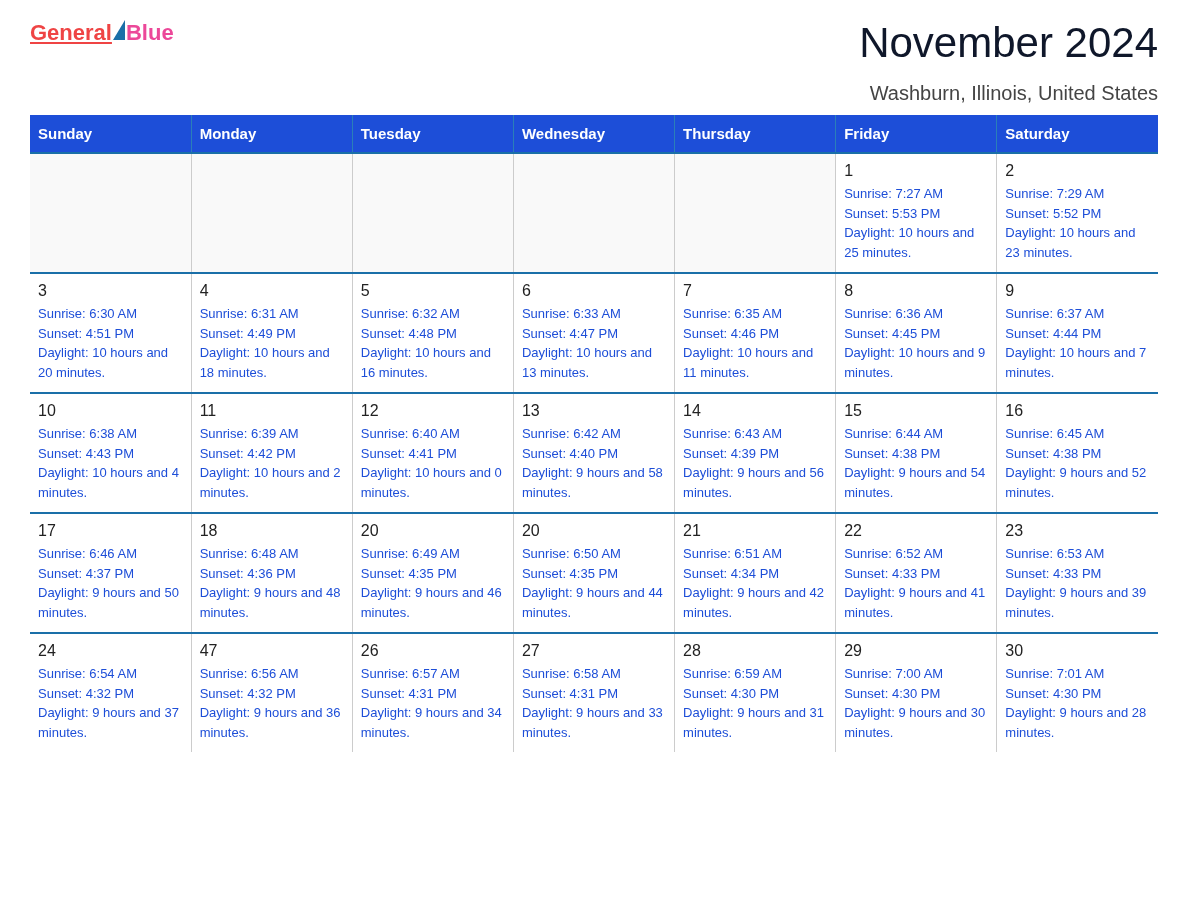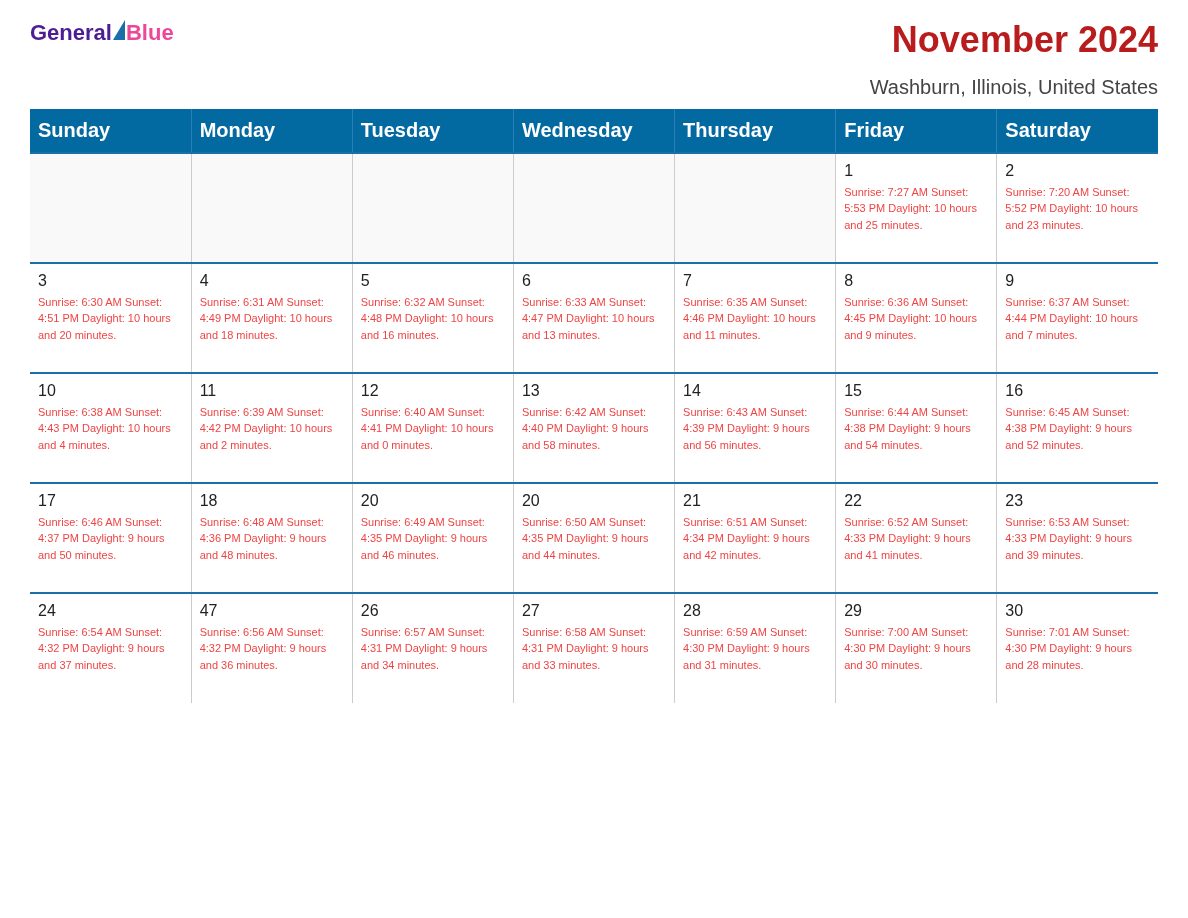--- a/index.html
+++ b/index.html
@@ -22,57 +22,58 @@
       flex-direction: column;
       align-items: flex-start;
     }
     .logo-text {
       display: flex;
       align-items: center;
       font-size: 22px;
       font-weight: bold;
     }
     .logo-general {
-      color: #4c1d95;
+      color: #ef4444;
+      text-decoration: underline;
     }
     .logo-triangle {
       width: 0;
       height: 0;
       border-left: 12px solid transparent;
       border-bottom: 20px solid #1a6fa8;
       margin: 0 1px;
       position: relative;
       top: -3px;
     }
     .logo-blue {
       color: #ec4899;
     }
     .title-area {
       text-align: right;
     }
     .main-title {
-      font-size: 36px;
-      font-weight: bold;
-      color: #b91c1c;
+      font-size: 42px;
+      font-weight: normal;
+      color: #0f172a;
       line-height: 1.1;
     }
     .subtitle {
       font-size: 20px;
       color: #444;
       margin-top: 16px;
     }
     .calendar {
       width: 100%;
       border-collapse: collapse;
       margin-top: 10px;
     }
     .calendar thead tr th {
-      background-color: #0369a1;
+      background-color: #1d4ed8;
       color: #fff;
-      font-size: 20px;
+      font-size: 15px;
       font-weight: bold;
       padding: 10px 8px;
       text-align: left;
       border-right: 1px solid #2a7fb8;
     }
     .calendar thead tr th:last-child {
       border-right: none;
     }
     .calendar tbody tr {
       border-top: 2px solid #1a6fa8;
@@ -90,23 +91,23 @@
     .calendar tbody tr td:last-child {
       border-right: none;
     }
     .day-number {
       font-size: 16px;
       font-weight: normal;
       margin-bottom: 4px;
       display: block;
     }
     .day-info {
-      font-size: 11px;
+      font-size: 13px;
       line-height: 1.5;
-      color: #ef4444;
+      color: #1d4ed8;
     }
     .empty-cell {
       background: #f9f9f9;
     }
   </style>
 </head>
 <body>
 
 <div class="header">
   <div class="logo-area">
@@ -142,21 +143,21 @@
         <td class="empty-cell"></td>
         <td class="empty-cell"></td>
         <td>
           <span class="day-number">1</span>
           <div class="day-info">Sunrise: 7:27 AM
 Sunset: 5:53 PM
 Daylight: 10 hours and 25 minutes.</div>
         </td>
         <td>
           <span class="day-number">2</span>
-          <div class="day-info">Sunrise: 7:20 AM
+          <div class="day-info">Sunrise: 7:29 AM
 Sunset: 5:52 PM
 Daylight: 10 hours and 23 minutes.</div>
         </td>
       </tr>
       <tr>
         <td>
           <span class="day-number">3</span>
           <div class="day-info">Sunrise: 6:30 AM
 Sunset: 4:51 PM
 Daylight: 10 hours and 20 minutes.</div>

